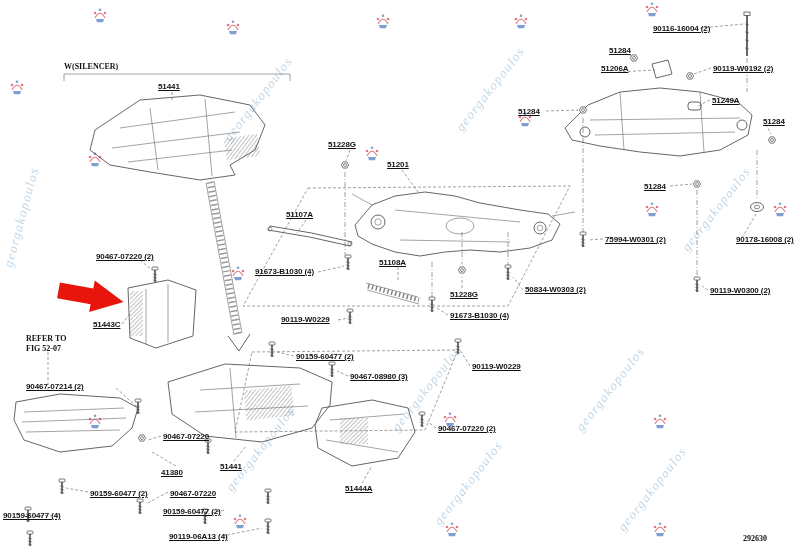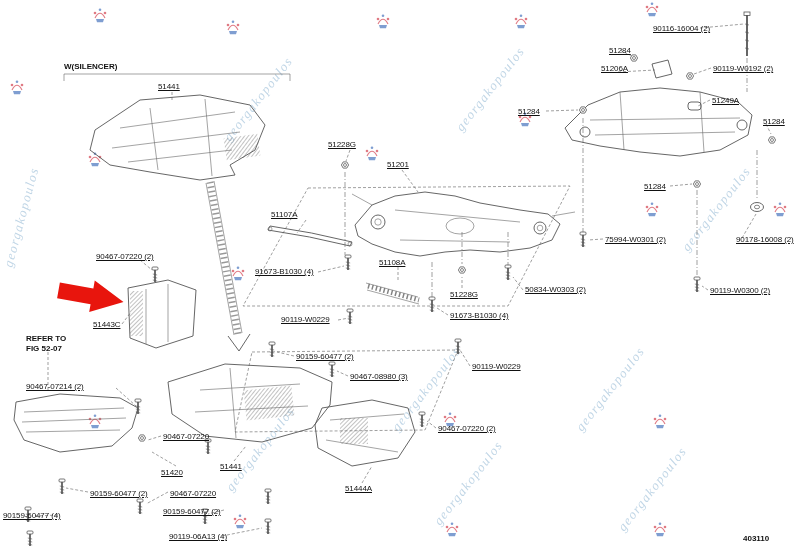--- a/index.html
+++ b/index.html
@@ -2,27 +2,27 @@
 <html><head>
 <meta charset="utf-8">
 <style>
   html,body { margin:0; padding:0; background:#ffffff; }
   .canvas {
     position:relative; width:800px; height:552px; background:#ffffff;
     overflow:hidden; font-family:"Liberation Sans", sans-serif;
   }
   svg.art { position:absolute; left:0; top:0; z-index:1; }
   .lbl {
-    position:absolute; z-index:3; font-size:8px; font-weight:normal; color:#111;
+    position:absolute; z-index:3; font-size:8px; font-weight:bold; color:#111;
     text-decoration:underline; white-space:nowrap; letter-spacing:-0.1px; cursor:pointer;
     font-family:"Liberation Sans", sans-serif;
   }
   .note {
     position:absolute; z-index:3; font-size:8px; font-weight:bold; color:#111;
-    white-space:nowrap; font-family:Liberation Sans, sans-serif;
+    white-space:nowrap; font-family:Liberation Serif, serif;
   }
   .wm {
     font-family:"Liberation Serif", serif; font-style:italic; font-size:13px;
     letter-spacing:1.4px; opacity:0.85;
   }
   .ln { stroke:#555; fill:none; stroke-width:0.9; }
   .thin { stroke:#666; fill:none; stroke-width:0.6; }
   .dash { stroke:#777; fill:none; stroke-width:0.7; stroke-dasharray:3 2; }
   .ddot { stroke:#777; fill:none; stroke-width:0.7; stroke-dasharray:5 2 1 2; }
 </style>
@@ -259,52 +259,52 @@
       <line x1="745" y1="32" x2="749" y2="33" stroke="#555" stroke-width="0.6"></line>
       <line x1="745" y1="40" x2="749" y2="41" stroke="#555" stroke-width="0.6"></line>
       <line x1="745" y1="48" x2="749" y2="49" stroke="#555" stroke-width="0.6"></line>
     </g>
   </g>
 </svg>
 
 <div class="note" style="left:64px;top:62px">W(SILENCER)</div>
 <div class="note" style="left:26px;top:334px">REFER TO</div>
 <div class="note" style="left:26px;top:344px">FIG 52-07</div>
-<div class="note" style="left:743px;top:534px">403110</div>
+<div class="note" style="left:743px;top:534px">292630</div>
 
 <div class="lbl" style="left:158px;top:82px">51441</div>
 <div class="lbl" style="left:653px;top:24px">90116-16004 (2)</div>
 <div class="lbl" style="left:609px;top:46px">51284</div>
 <div class="lbl" style="left:601px;top:64px">51206A</div>
 <div class="lbl" style="left:713px;top:64px">90119-W0192 (2)</div>
 <div class="lbl" style="left:518px;top:107px">51284</div>
 <div class="lbl" style="left:712px;top:96px">51249A</div>
 <div class="lbl" style="left:763px;top:117px">51284</div>
 <div class="lbl" style="left:328px;top:140px">51228G</div>
 <div class="lbl" style="left:387px;top:160px">51201</div>
 <div class="lbl" style="left:644px;top:182px">51284</div>
-<div class="lbl" style="left:271px;top:210px">51107A</div>
+<div class="lbl" style="left:286px;top:210px">51107A</div>
 <div class="lbl" style="left:96px;top:252px">90467-07220 (2)</div>
 <div class="lbl" style="left:605px;top:235px">75994-W0301 (2)</div>
 <div class="lbl" style="left:736px;top:235px">90178-16008 (2)</div>
 <div class="lbl" style="left:255px;top:267px">91673-B1030 (4)</div>
 <div class="lbl" style="left:379px;top:258px">51108A</div>
 <div class="lbl" style="left:450px;top:290px">51228G</div>
 <div class="lbl" style="left:525px;top:285px">50834-W0303 (2)</div>
 <div class="lbl" style="left:710px;top:286px">90119-W0300 (2)</div>
 <div class="lbl" style="left:450px;top:311px">91673-B1030 (4)</div>
 <div class="lbl" style="left:281px;top:315px">90119-W0229</div>
 <div class="lbl" style="left:93px;top:320px">51443C</div>
 <div class="lbl" style="left:296px;top:352px">90159-60477 (2)</div>
 <div class="lbl" style="left:350px;top:372px">90467-08980 (3)</div>
 <div class="lbl" style="left:472px;top:362px">90119-W0229</div>
 <div class="lbl" style="left:26px;top:382px">90467-07214 (2)</div>
 <div class="lbl" style="left:438px;top:424px">90467-07220 (2)</div>
 <div class="lbl" style="left:163px;top:432px">90467-07220</div>
-<div class="lbl" style="left:161px;top:468px">51420</div>
+<div class="lbl" style="left:161px;top:468px">41380</div>
 <div class="lbl" style="left:220px;top:462px">51441</div>
 <div class="lbl" style="left:345px;top:484px">51444A</div>
 <div class="lbl" style="left:90px;top:489px">90159-60477 (2)</div>
 <div class="lbl" style="left:170px;top:489px">90467-07220</div>
 <div class="lbl" style="left:163px;top:507px">90159-60477 (2)</div>
 <div class="lbl" style="left:3px;top:511px">90159-60477 (4)</div>
 <div class="lbl" style="left:169px;top:532px">90119-06A13 (4)</div>
 
 </div>
 

